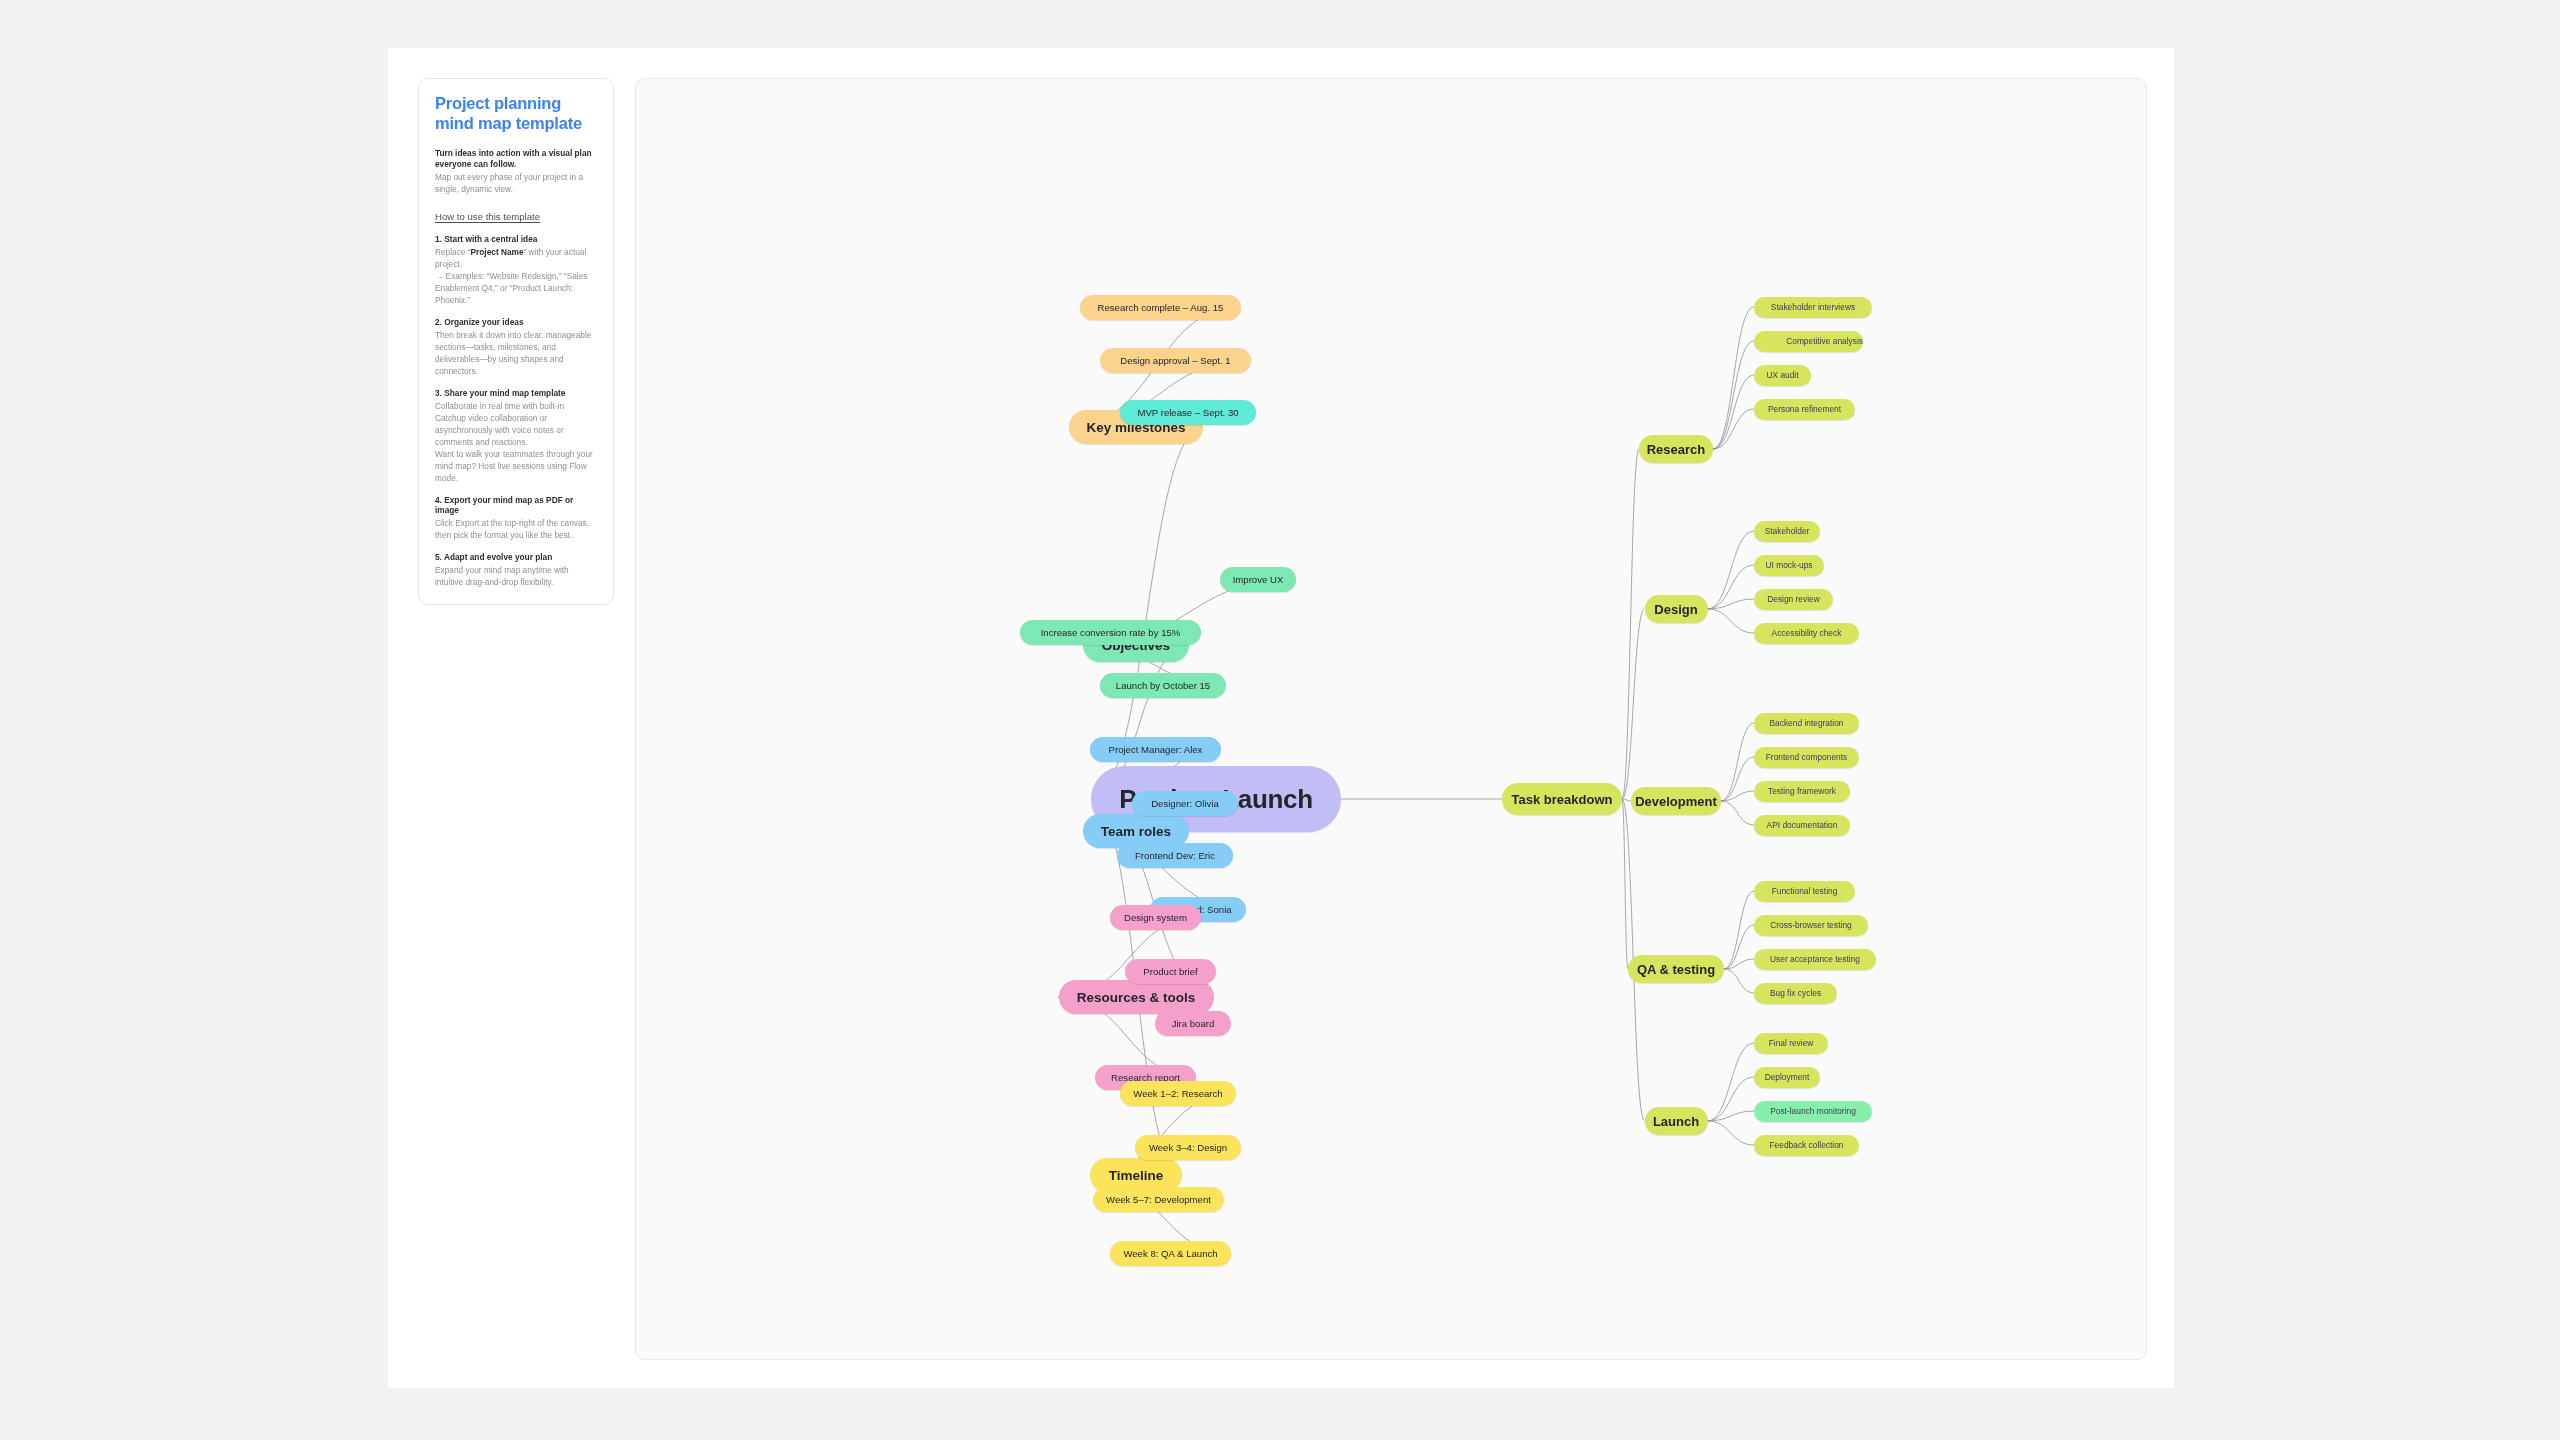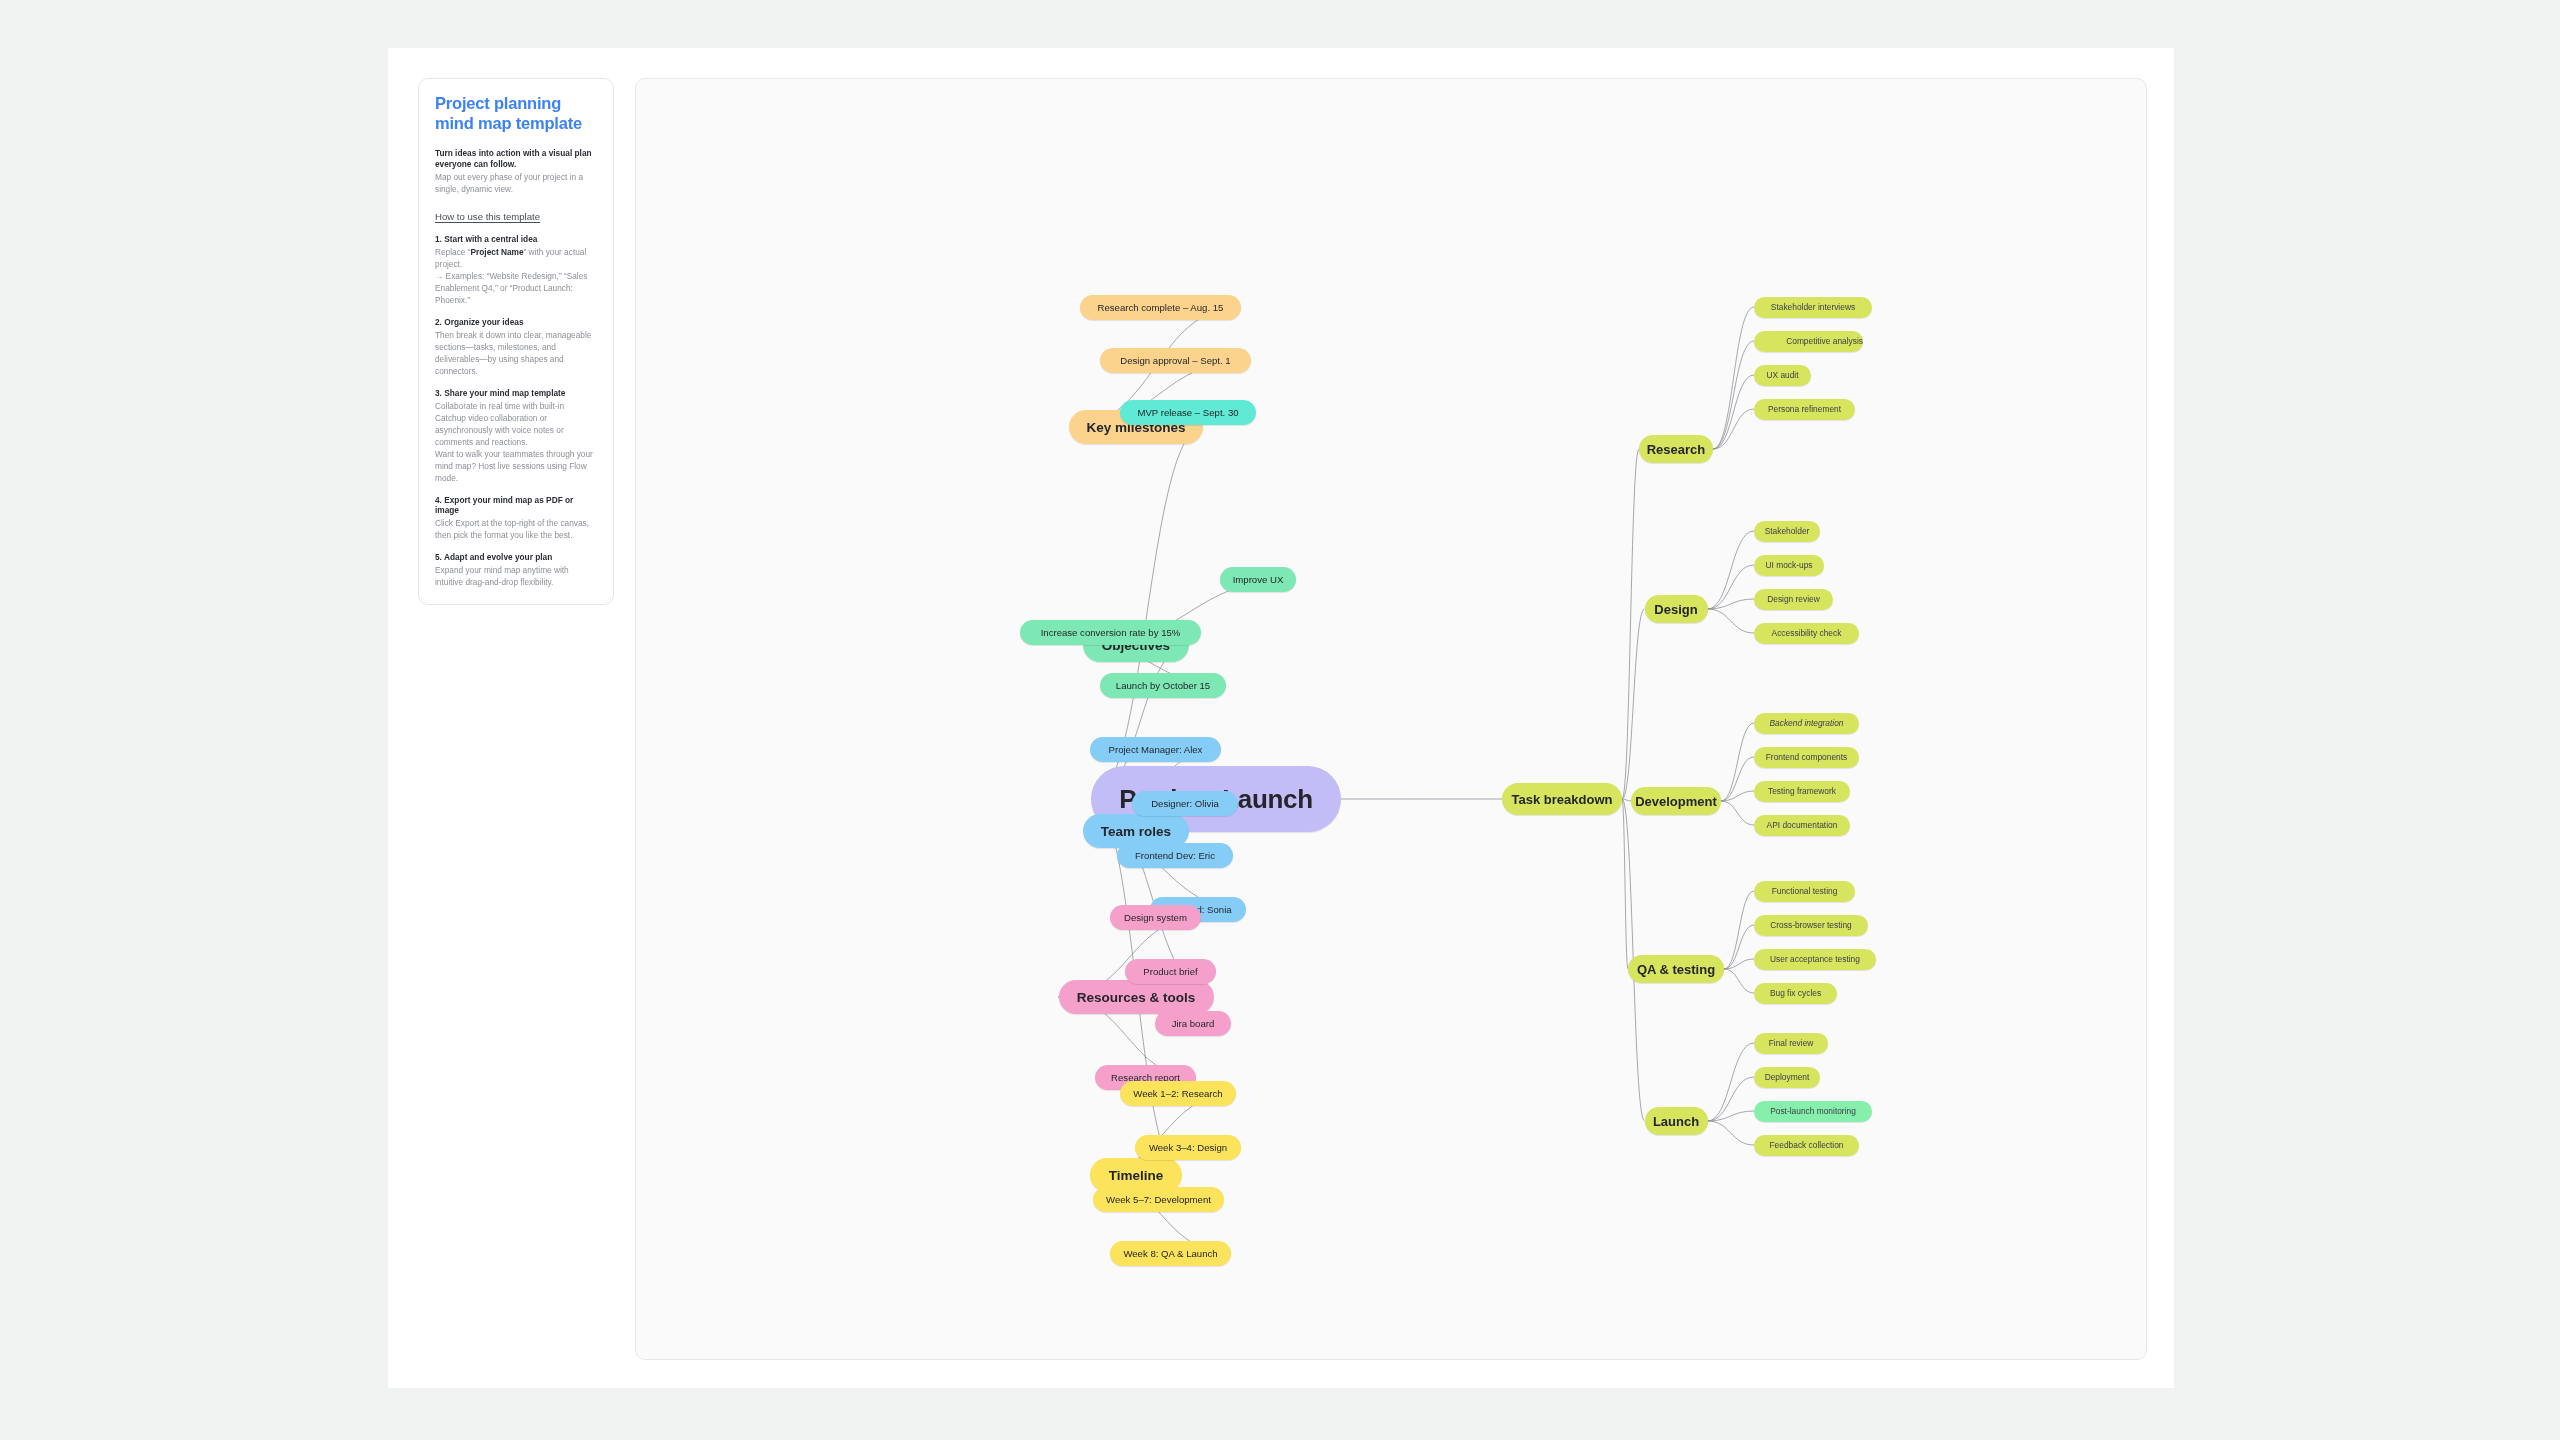--- a/index.html
+++ b/index.html
@@ -232,21 +232,21 @@
         </div>
         <div class="node n-leaf n-leaf-r" style="left: 1118px; top: 509.5px; width: 79px; height: 21px; background: rgb(215, 228, 94);">
           <span>Design review</span>
         </div>
         <div class="node n-leaf n-leaf-r" style="left: 1118px; top: 543.5px; width: 105px; height: 21px; background: rgb(215, 228, 94);">
           <span>Accessibility check</span>
         </div>
         <div class="node n-branch-sm" style="left: 995px; top: 708px; width: 90px; height: 28px; background: rgb(215, 228, 94);">
           <span>Development</span>
         </div>
-        <div class="node n-leaf n-leaf-r" style="left: 1118px; top: 633.5px; width: 105px; height: 21px; background: rgb(215, 228, 94); font-style: italic;">
+        <div class="node n-leaf n-leaf-r" style="left: 1118px; top: 633.5px; width: 105px; height: 21px; background: rgb(215, 228, 94);">
           <span>Backend integration</span>
         </div>
         <div class="node n-leaf n-leaf-r" style="left: 1118px; top: 667.5px; width: 105px; height: 21px; background: rgb(215, 228, 94);">
           <span>Frontend components</span>
         </div>
         <div class="node n-leaf n-leaf-r" style="left: 1118px; top: 701.5px; width: 96px; height: 21px; background: rgb(215, 228, 94);">
           <span>Testing framework</span>
         </div>
         <div class="node n-leaf n-leaf-r" style="left: 1118px; top: 735.5px; width: 96px; height: 21px; background: rgb(215, 228, 94);">
           <span>API documentation</span>

